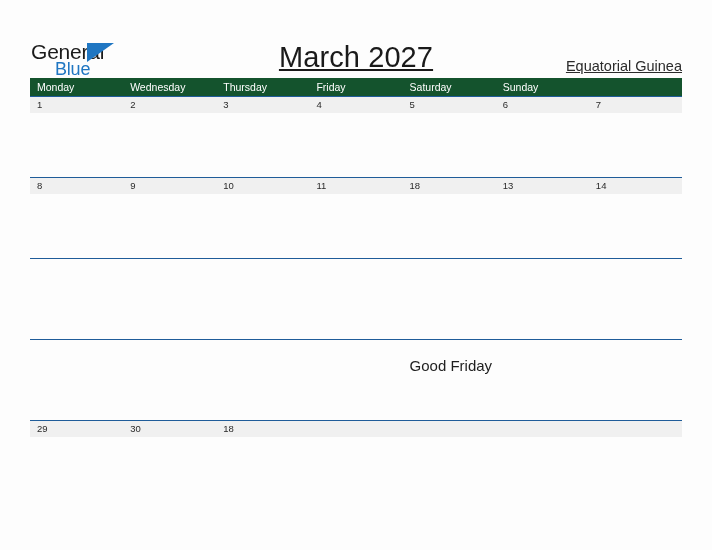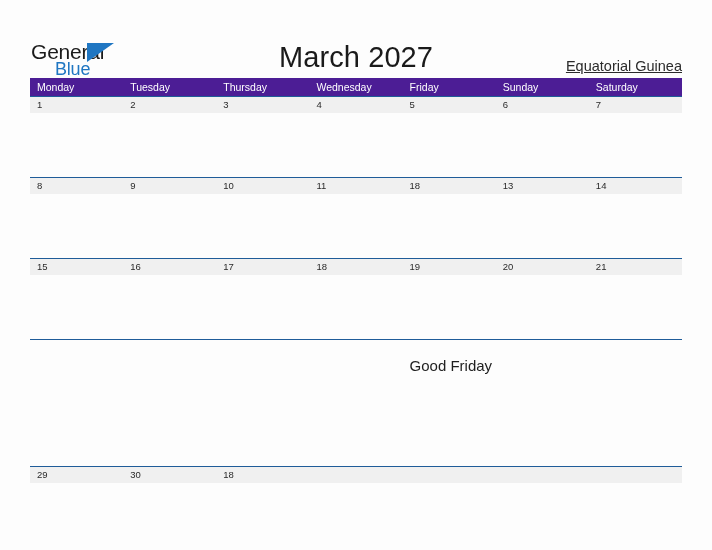--- a/index.html
+++ b/index.html
@@ -71,20 +71,21 @@
   .page-title {
     position: absolute;
     left: 0;
     top: 29px;
     width: 712px;
     text-align: center;
     font-size: 29px;
     font-weight: normal;
     color: #1a1a1a;
     letter-spacing: 0.1px;
+    text-decoration: underline;
   }
 
   .region-name {
     position: absolute;
     right: 30px;
     top: 46px;
     font-size: 14.5px;
     color: #2b2b2b;
     text-align: right;
     text-decoration: underline;
@@ -95,21 +96,21 @@
     position: absolute;
     left: 30px;
     top: 78px;
     width: 652px;
   }
 
   .weekday-row {
     display: flex;
     width: 652px;
     height: 18px;
-    background: #4c1d95;
+    background: #14532d;
   }
   .weekday-cell {
     width: 93.143px;
     box-sizing: border-box;
     padding-left: 7px;
     color: #ffffff;
     font-size: 10.5px;
     line-height: 18px;
     white-space: nowrap;
     overflow: hidden;
@@ -118,21 +119,21 @@
   .week-row {
     position: relative;
     width: 652px;
     border-top: 1.5px solid #1f5c99;
     box-sizing: border-box;
   }
   .week-row.r1 { height: 81px; }
   .week-row.r2 { height: 81px; }
   .week-row.r3 { height: 81px; }
   .week-row.r4 { height: 81px; }
-  .week-row.r5 { height: 58px; margin-top: 46px; }
+  .week-row.r5 { height: 58px; }
 
   .date-band {
     display: flex;
     width: 652px;
     height: 16px;
     background: #f0f0f0;
   }
   .day-cell {
     position: relative;
     width: 93.143px;
@@ -182,26 +183,25 @@
 
     <div class="page-title">March 2027</div>
 
     <div class="region-name">Equatorial Guinea</div>
 
   </div>
 
   <div class="calendar">
     <div class="weekday-row">
         <div class="weekday-cell">Monday</div>
-        <div class="weekday-cell">Tuesday</div>
+        <div class="weekday-cell">Wednesday</div>
         <div class="weekday-cell">Thursday</div>
-        <div class="weekday-cell">Wednesday</div>
         <div class="weekday-cell">Friday</div>
+        <div class="weekday-cell">Saturday</div>
         <div class="weekday-cell">Sunday</div>
-        <div class="weekday-cell">Saturday</div>
       </div>
     <div>
         <div class="week-row r1">
           <div class="date-band">
             <div class="day-cell">1</div>
             <div class="day-cell">2</div>
             <div class="day-cell">3</div>
             <div class="day-cell">4</div>
             <div class="day-cell">5</div>
             <div class="day-cell">6</div>
@@ -231,29 +231,20 @@
             <div class="event-cell"></div>
             <div class="event-cell"></div>
             <div class="event-cell"></div>
             <div class="event-cell"></div>
             <div class="event-cell"></div>
             <div class="event-cell"></div>
             <div class="event-cell"></div>
           </div>
         </div>
         <div class="week-row r3">
-          <div class="date-band">
-            <div class="day-cell">15</div>
-            <div class="day-cell">16</div>
-            <div class="day-cell">17</div>
-            <div class="day-cell">18</div>
-            <div class="day-cell">19</div>
-            <div class="day-cell">20</div>
-            <div class="day-cell">21</div>
-          </div>
           <div class="events-band">
             <div class="event-cell"></div>
             <div class="event-cell"></div>
             <div class="event-cell"></div>
             <div class="event-cell"></div>
             <div class="event-cell"></div>
             <div class="event-cell"></div>
             <div class="event-cell"></div>
           </div>
         </div>

